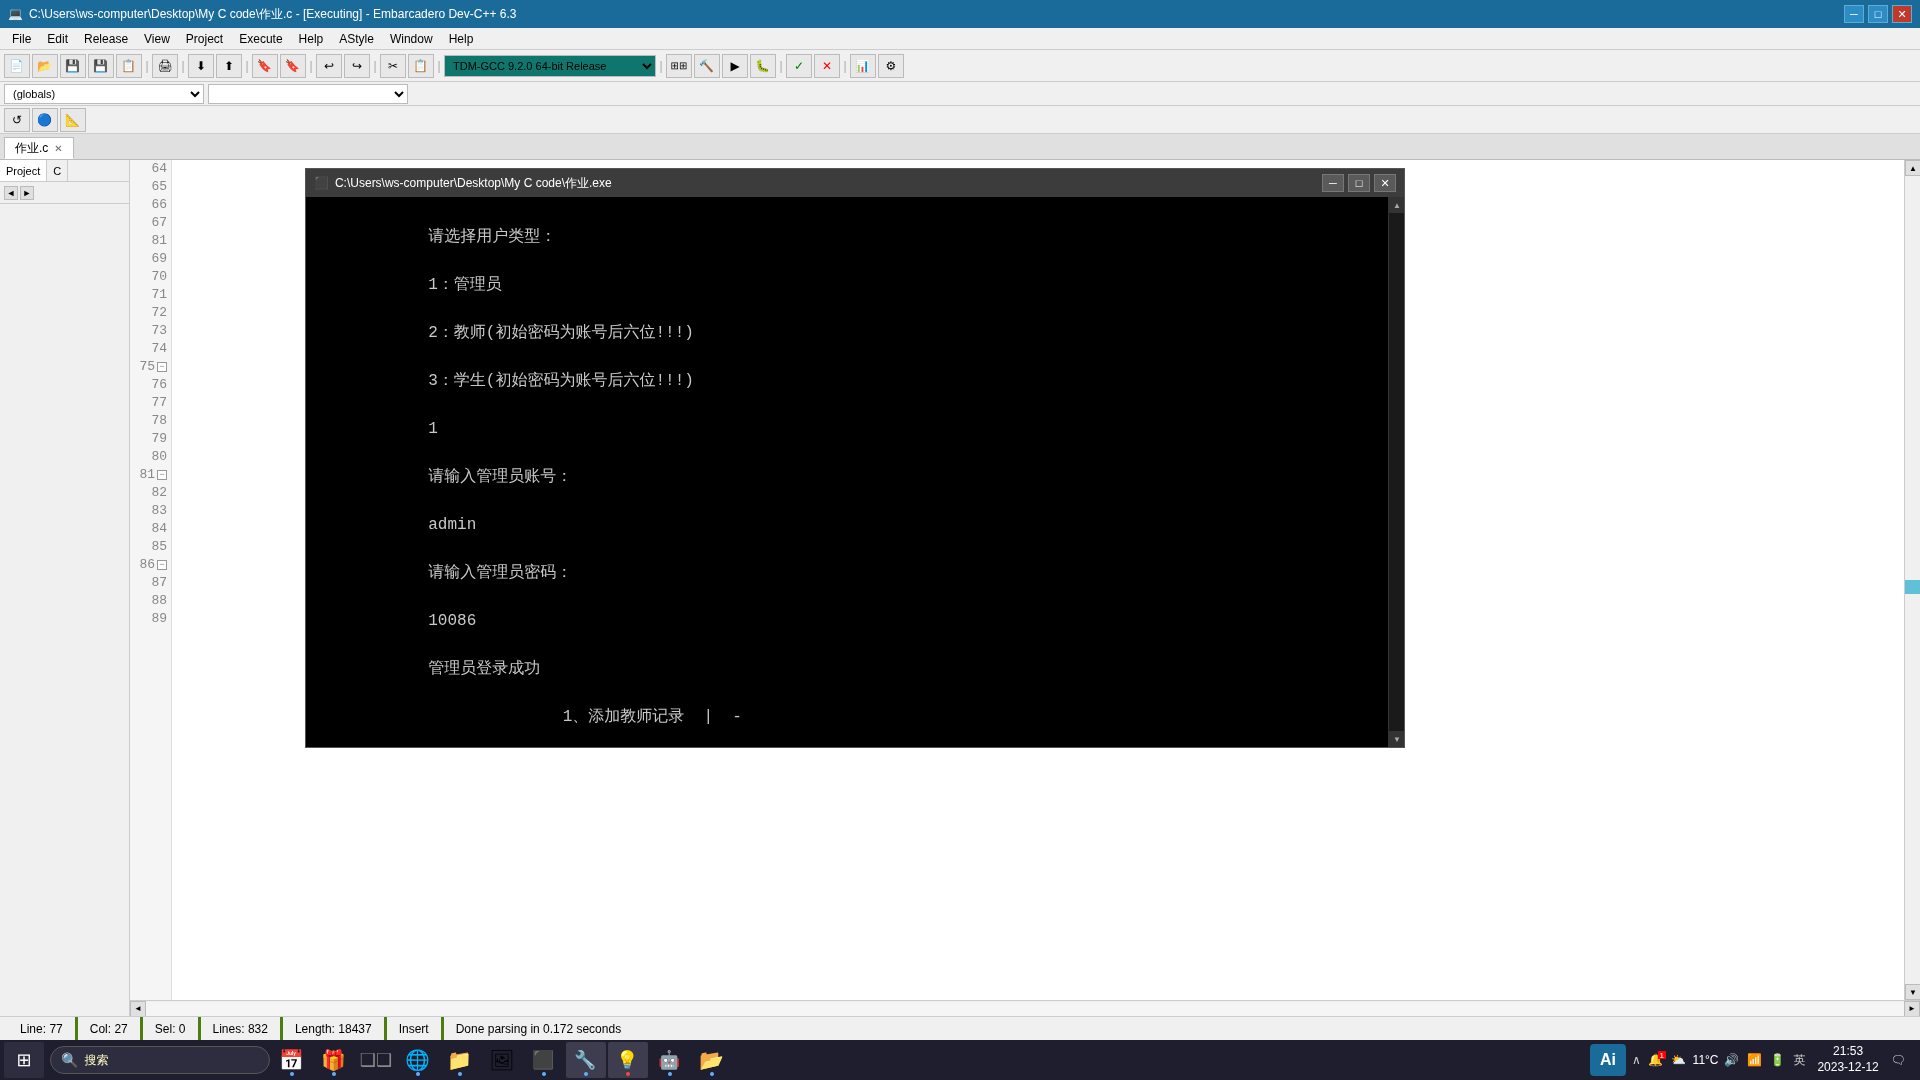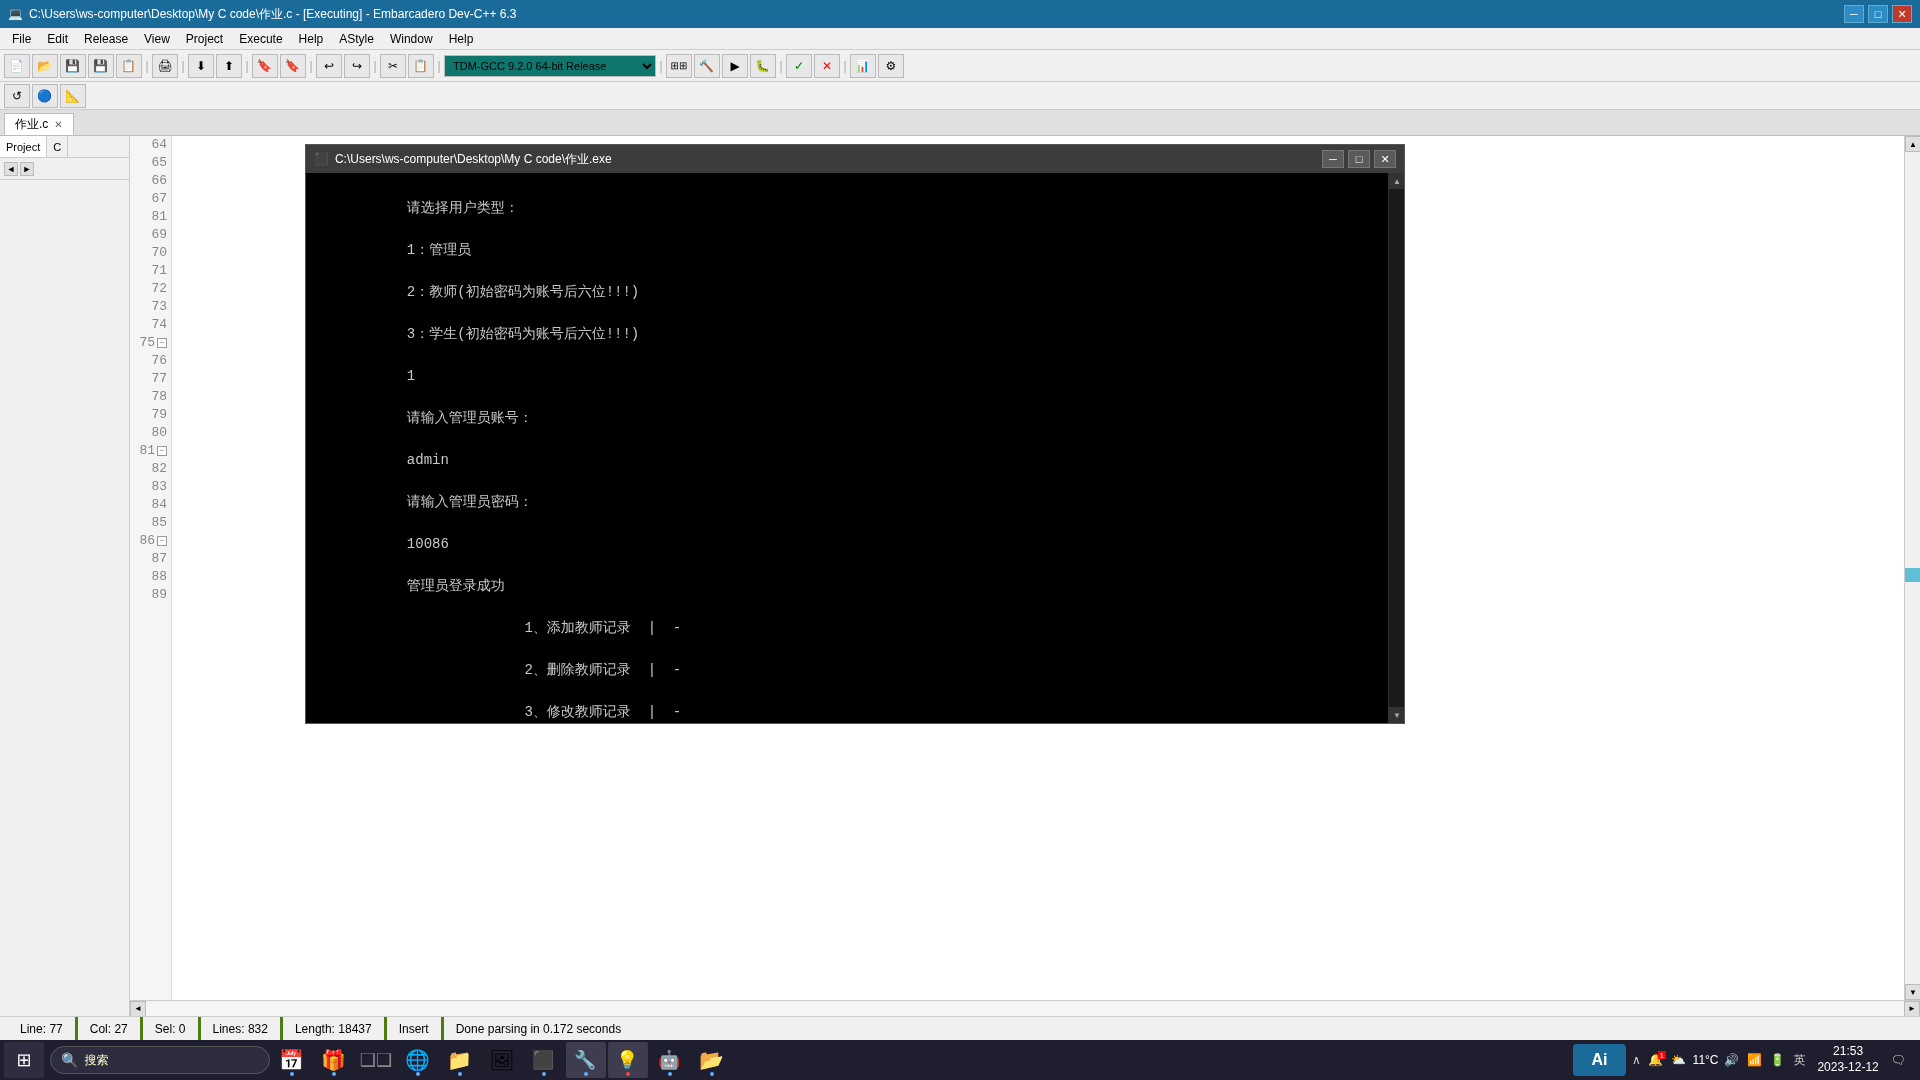--- a/index.html
+++ b/index.html
@@ -309,22 +309,22 @@
       color: white;
       font-size: 11px;
       display: flex; align-items: center; justify-content: center;
       cursor: pointer;
     }
     #console-content {
       flex: 1;
       background: black;
       color: #c8c8c8;
       font-family: 'Courier New', monospace;
-      font-size: 14px;
-      padding: 4px 0;
+      font-size: 16px;
+      padding: 4px 7px;
       overflow: hidden;
       white-space: pre;
       line-height: 1.5;
       position: relative;
     }
     #console-scrollbar {
       width: 16px;
       background: #1a1a1a;
       border-left: 1px solid #333;
       position: absolute;
@@ -546,20 +546,28 @@
     <div class="tb-btn">▶</div>
     <div class="tb-btn">🐛</div>
     <div class="tb-sep">|</div>
     <div class="tb-btn" style="color:green;">✓</div>
     <div class="tb-btn" style="color:red;">✕</div>
     <div class="tb-sep">|</div>
     <div class="tb-btn">📊</div>
     <div class="tb-btn">⚙</div>
   </div>
 
+  <div id="dropdown-bar">
+    <select class="dropdown-select" style="width:200px;">
+      <option>(globals)</option>
+    </select>
+    <select class="dropdown-select" style="width:200px;">
+      <option></option>
+    </select>
+  </div>
 
   <div id="toolbar2">
     <div class="tb-btn">↺</div>
     <div class="tb-btn">🔵</div>
     <div class="tb-btn">📐</div>
   </div>
 
   <div id="tab-bar">
     <div class="tab active">
       <span>作业.c</span>
@@ -780,21 +788,21 @@
     <span style="font-size:18px;color:#3ddc84;">🤖</span>
     <div class="taskbar-app-indicator"></div>
   </div>
   <div class="taskbar-app">
     <span style="font-size:20px;">📂</span>
     <div class="taskbar-app-indicator"></div>
   </div>
 
   <div class="taskbar-right">
 
-    <div style="background:#1a6b9a;color:white;font-size:16px;font-weight:bold;width:53px;height:32px;display:flex;align-items:center;justify-content:center;border-radius:4px;">Ai</div>
+    <div style="background:#1a6b9a;color:white;font-size:16px;font-weight:bold;width:36px;height:32px;display:flex;align-items:center;justify-content:center;border-radius:4px;">Ai</div>
 
     <span class="tray-icon">∧</span>
 
     <div style="position:relative;">
       <span class="tray-icon">🔔</span>
       <div style="position:absolute;top:-2px;right:0;width:8px;height:8px;background:red;border-radius:50;font-size:8px;color:white;display:flex;align-items:center;justify-content:center;">1</div>
     </div>
 
     <span class="tray-icon">⛅</span>
     <span class="taskbar-temp">11°C</span>

